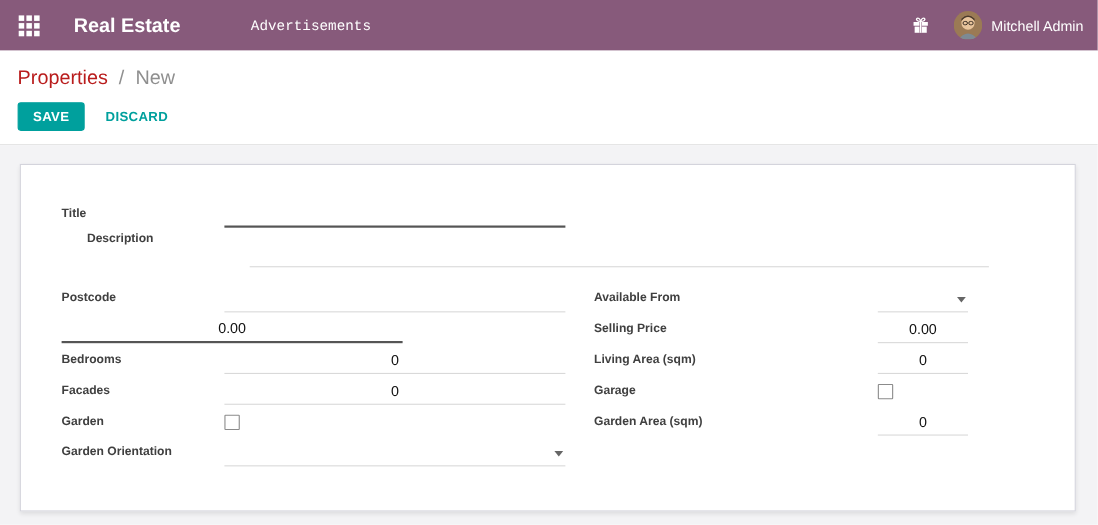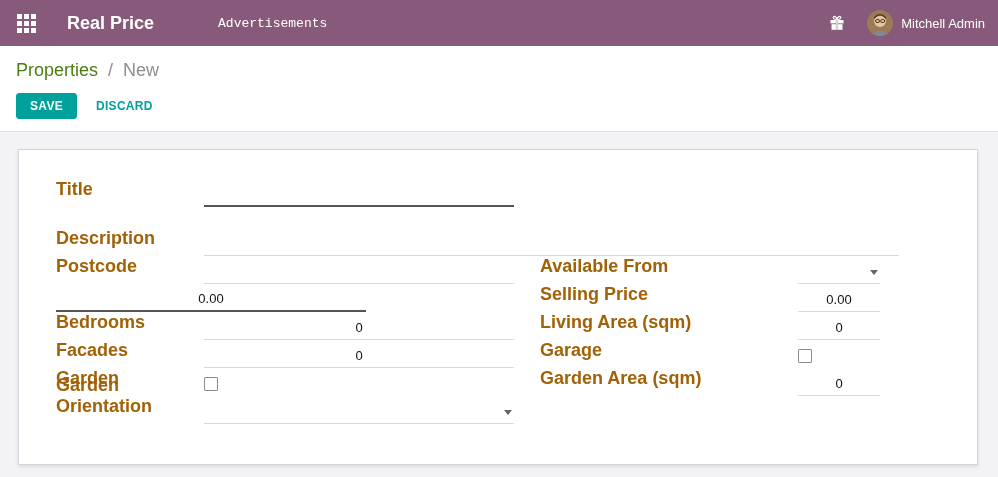--- a/index.html
+++ b/index.html
@@ -19,50 +19,50 @@
   .nav-spacer { flex:1; }
   .gift { width:16px; height:16px; cursor:pointer; }
   .avatar { width:26px; height:26px; border-radius:50%; overflow:hidden;
     margin-left:22px; cursor:pointer; flex:none; }
   .user-name { font-size:13px; margin-left:8px; cursor:pointer; }
 
   
   .control-panel { background:#ffffff; padding:13px 16px 12px;
     border-bottom:1px solid #e3e3e3; }
   .breadcrumb { font-size:18px; line-height:22px; }
-  .breadcrumb .bc-link { color:#4d7c0f; cursor:pointer;text-align:center; }
+  .breadcrumb .bc-link { color:#b91c1c; cursor:pointer;text-align:center; }
   .breadcrumb .bc-sep { color:#8f8f8f; margin:0 5px; }
   .breadcrumb .bc-current { color:#8f8f8f; }
   .cp-buttons { margin-top:12px; display:flex; align-items:center; }
   .btn-save { background:#00A09D; color:#ffffff; border:1px solid #00A09D;
     font-size:12px; font-weight:bold; letter-spacing:.3px; padding:5px 13px;
     border-radius:3px; cursor:pointer; font-family:inherit; }
   .btn-discard { background:transparent; border:none; color:#00A09D;
     font-size:12px; font-weight:bold; letter-spacing:.3px; margin-left:17px;
     padding:5px 2px; cursor:pointer; font-family:inherit; }
 
   
   .content { background:#f3f3f5; height:349px; padding:17px 18px; }
   .sheet { background:#ffffff; width:960px; height:316px;
     border:1px solid #d4d4dc; box-shadow:0 2px 4px rgba(0,0,0,.09);
     padding:30px 78px 0 37px; }
 
   .frow { display:flex; align-items:flex-end; height:28px; position:relative; }
-  .frow .flabel { width:148px; flex:none; font-size:18px; font-weight:bold;
-    color:#a16207; padding-bottom:7px; }
+  .frow .flabel { width:148px; flex:none; font-size:11px; font-weight:bold;
+    color:#404040; padding-bottom:7px; }
   .field { flex:none; position:relative; border-bottom:1px solid #d9d9d9; }
   .field.required { border-bottom:2px solid #555555; }
   .field input[type=text] { width:100%; border:none; outline:none;
     font-family:inherit; font-size:13px; color:#111111; padding:0 0 4px;
     background:transparent;text-align:center; }
   .field.w310 { width:310px; }
   .field.w82  { width:82px; }
 
   .row-title  { height:27px; }
-  .row-desc   { height:49px; align-items:flex-end; }
+  .row-desc   { height:49px; align-items:flex-start;margin-left:23px; }
   .row-desc .flabel { padding-top:4px; }
   .desc-field { width:707px; border-bottom:1px solid #d9d9d9; }
   .desc-field textarea { width:100%; height:100%; border:none; outline:none;
     resize:none; font-family:inherit; font-size:13px; background:transparent; }
 
   .columns { display:grid; grid-template-columns:458px 340px; column-gap:26px;
     margin-top:0; }
   .rgroup .flabel { width:258px; }
 
   .checkbox { width:14px; height:14px; border:1px solid #8b8b8b;
@@ -82,21 +82,21 @@
         <i></i>
         <i></i>
         <i></i>
         <i></i>
         <i></i>
         <i></i>
         <i></i>
         <i></i>
     </span>
   </div>
-  <div class="brand">Real Price</div>
+  <div class="brand">Real Estate</div>
   <div class="nav-menu-item">Advertisements</div>
   <div class="nav-spacer"></div>
   <svg class="gift" viewBox="0 0 16 16">
     <rect x="1.5" y="5" width="13" height="3.4" fill="#ffffff"></rect>
     <rect x="2.5" y="9.2" width="11" height="5.6" fill="#ffffff"></rect>
     <rect x="6.9" y="5" width="2.2" height="9.8" fill="#875A7B"></rect>
     <rect x="7.3" y="5" width="1.4" height="9.8" fill="#ffffff"></rect>
     <path d="M8 4.5 C5 4.5 3.5 3 4.5 1.8 C5.5 0.8 7.5 2 8 4.5 Z" fill="none" stroke="#ffffff" stroke-width="1.2"></path>
     <path d="M8 4.5 C11 4.5 12.5 3 11.5 1.8 C10.5 0.8 8.5 2 8 4.5 Z" fill="none" stroke="#ffffff" stroke-width="1.2"></path>
   </svg>

